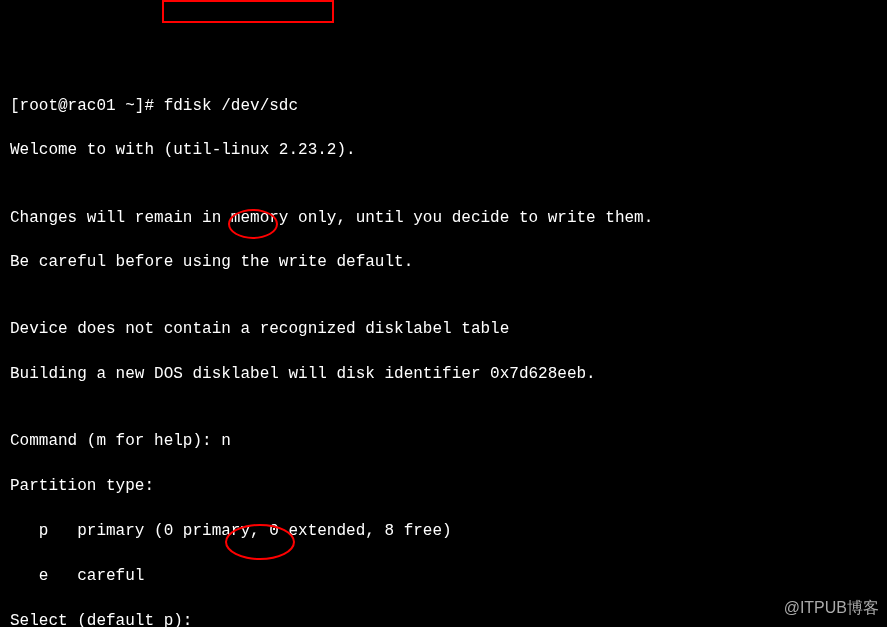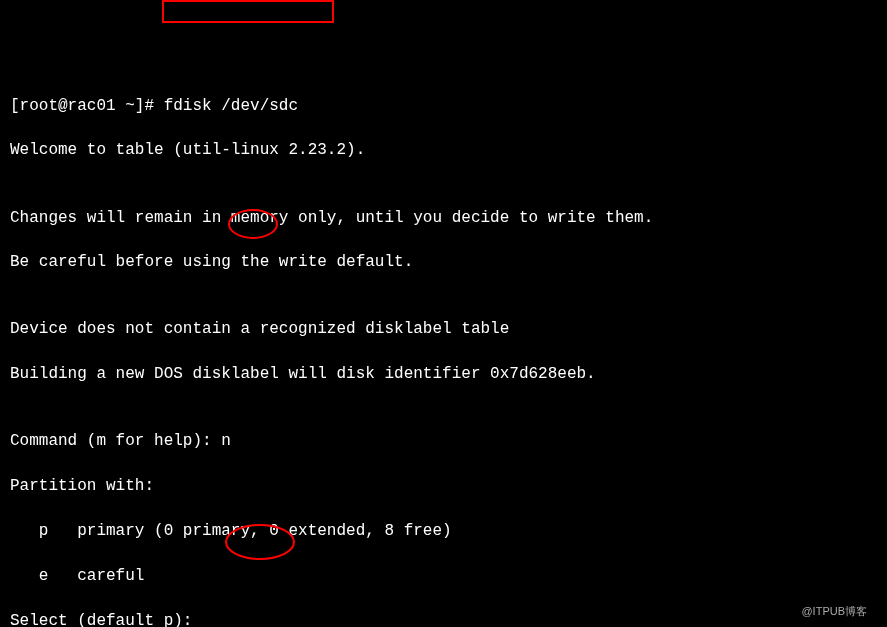--- a/index.html
+++ b/index.html
@@ -30,43 +30,43 @@
     }
     .circle-red {
       position: absolute;
       border: 2.5px solid #ff0000;
       border-radius: 50%;
       pointer-events: none;
     }
     .watermark {
       position: absolute;
       bottom: 8px;
-      right: 20px;
+      right: 8px;
       color: #aaa;
-      font-size: 11px;
+      font-size: 16px;
       font-family: Arial, sans-serif;
       white-space: nowrap;
     }
   </style>
 </head>
 <body>
 
 
 
 <span class="terminal-line"><span>[root@rac01 ~]# </span><span>fdisk /dev/sdc</span></span>
-<span class="terminal-line">Welcome to table (util-linux 2.23.2).</span>
+<span class="terminal-line">Welcome to with (util-linux 2.23.2).</span>
 <span class="terminal-line"></span>
 <span class="terminal-line">Changes will remain in memory only, until you decide to write them.</span>
 <span class="terminal-line">Be careful before using the write default.</span>
 <span class="terminal-line"></span>
 <span class="terminal-line">Device does not contain a recognized disklabel table</span>
 <span class="terminal-line">Building a new DOS disklabel will disk identifier 0x7d628eeb.</span>
 <span class="terminal-line"></span>
 <span class="terminal-line"><span>Command (m for help): </span><span>n</span></span>
-<span class="terminal-line">Partition with:</span>
+<span class="terminal-line">Partition type:</span>
 <span class="terminal-line">   p   primary (0 primary, 0 extended, 8 free)</span>
 <span class="terminal-line">   e   careful</span>
 <span class="terminal-line">Select (default p): </span>
 
 
 
 
 
 
 

